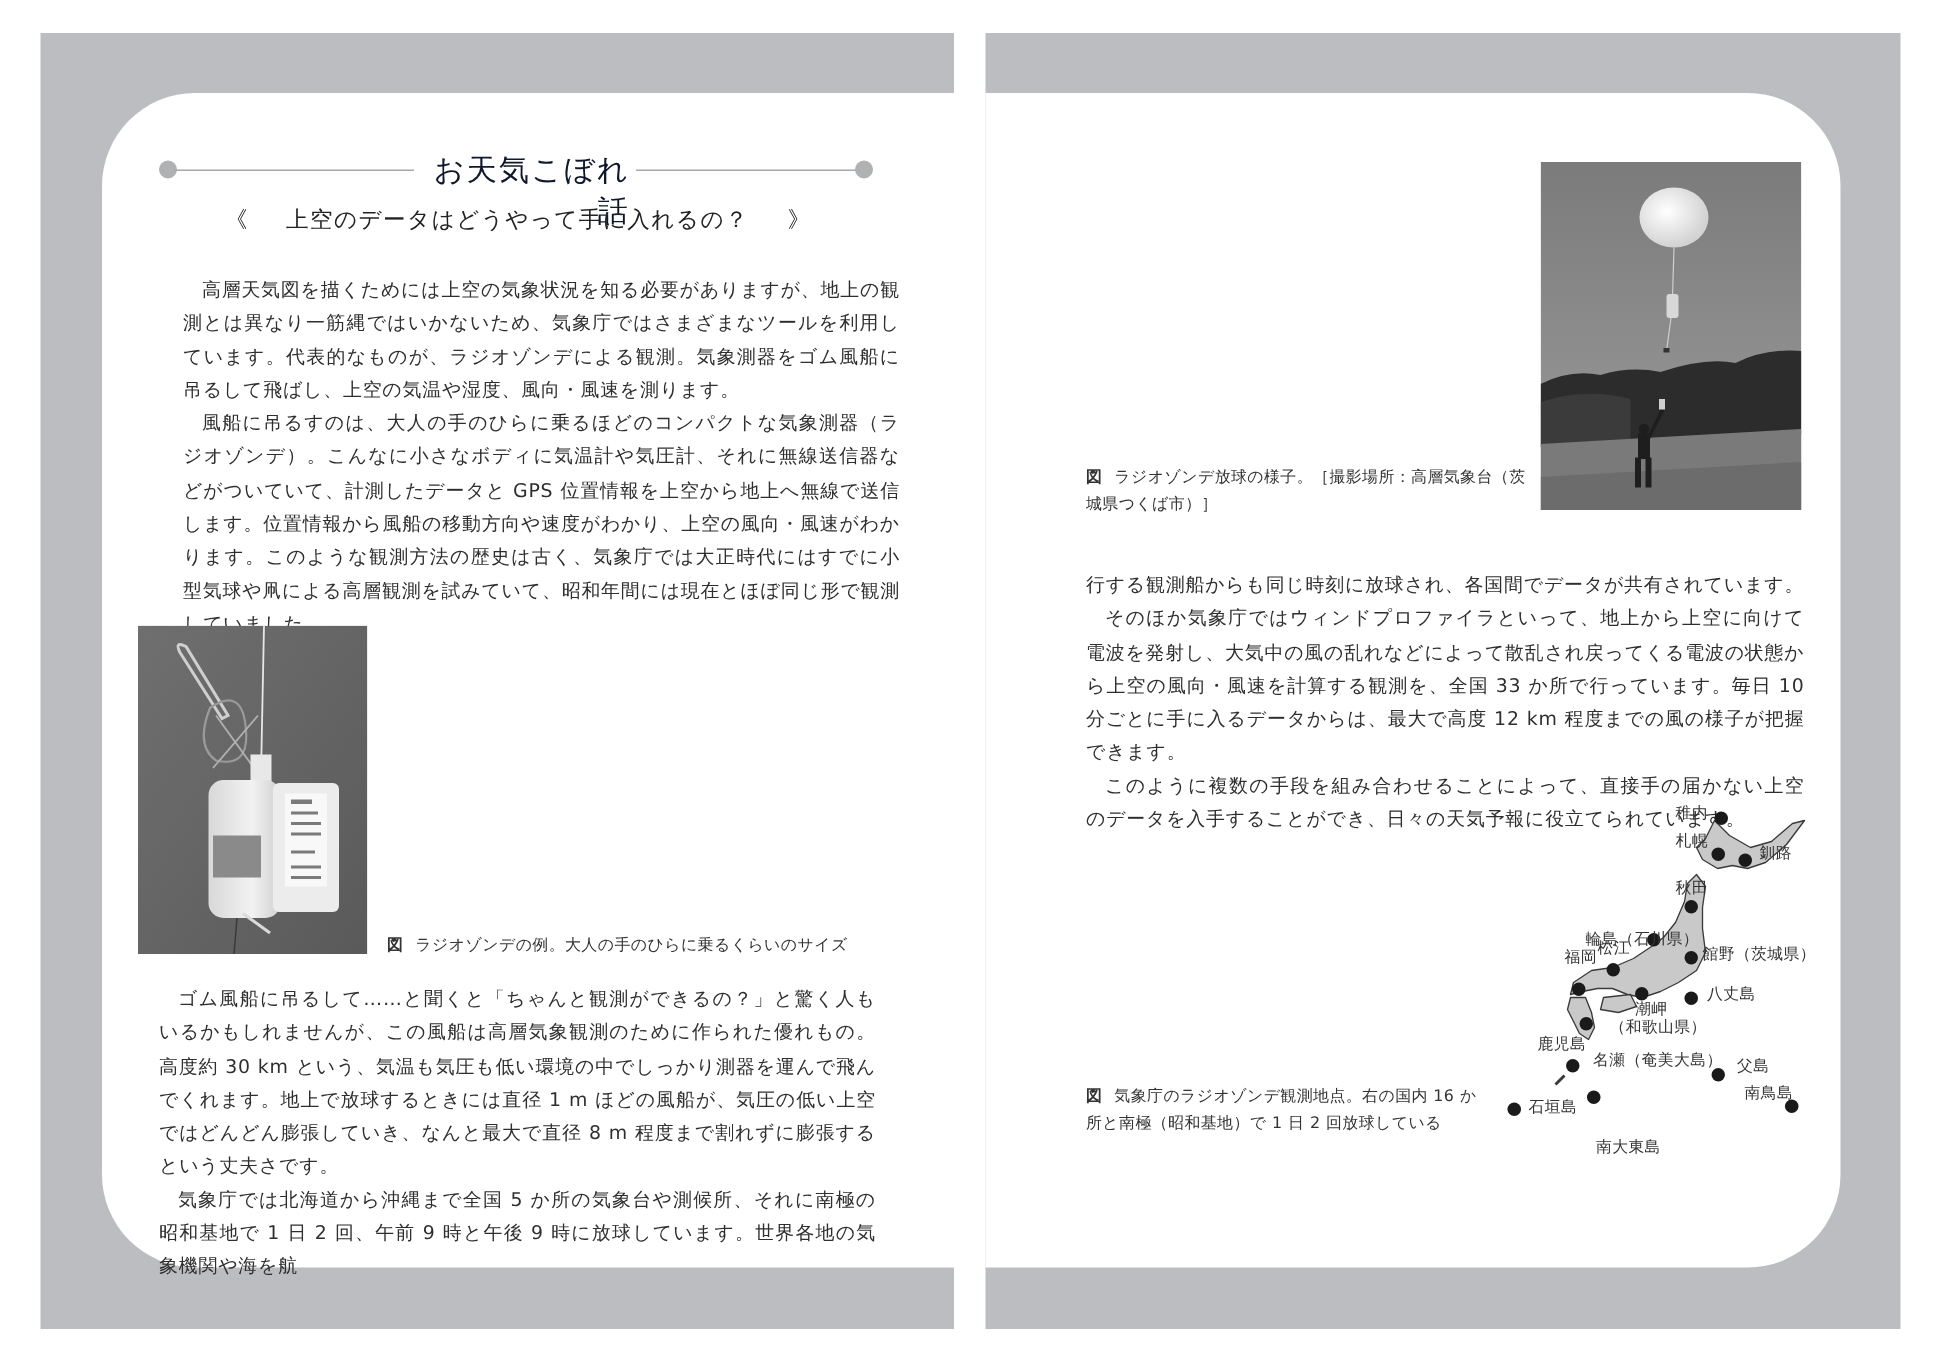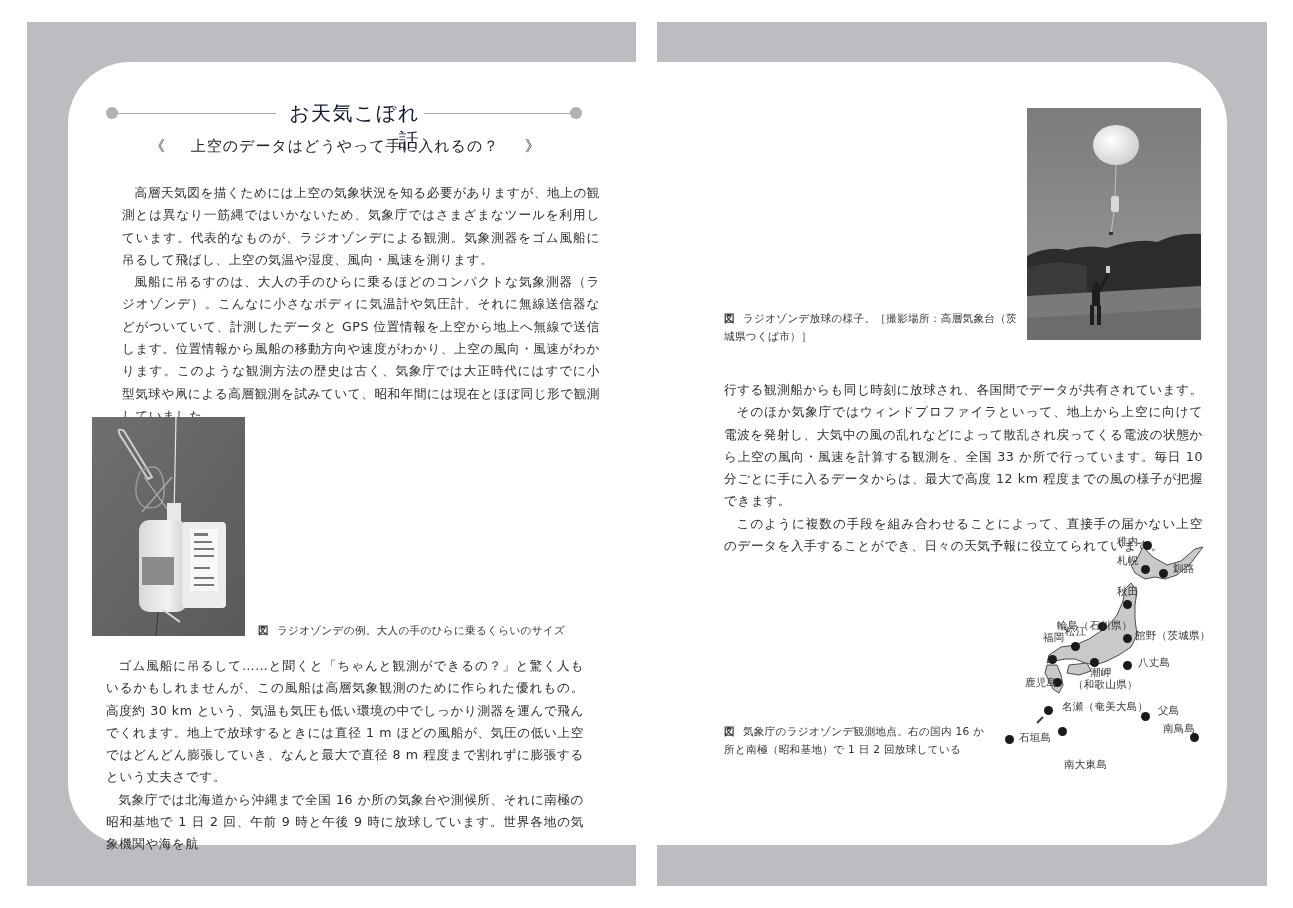--- a/index.html
+++ b/index.html
@@ -102,21 +102,21 @@
     <line x1="70" y1="192" x2="88" y2="205" stroke="#dadada" stroke-width="2"></line>
     <line x1="66" y1="195" x2="64" y2="219" stroke="#3a3a3a" stroke-width="1"></line>
   </svg>
 </div>
 <div class="caption" style="left:258px; top:621px; width:330px;">
   <span class="fig">図</span><span>ラジオゾンデの例。大人の手のひらに乗るくらいのサイズ</span>
 </div>
 
 <div class="body-text" style="left:106px; top:655px; width:478px;">
   <p>ゴム風船に吊るして……と聞くと「ちゃんと観測ができるの？」と驚く人もいるかもしれませんが、この風船は高層気象観測のために作られた優れもの。高度約 30 km という、気温も気圧も低い環境の中でしっかり測器を運んで飛んでくれます。地上で放球するときには直径 1 m ほどの風船が、気圧の低い上空ではどんどん膨張していき、なんと最大で直径 8 m 程度まで割れずに膨張するという丈夫さです。</p>
-  <p>気象庁では北海道から沖縄まで全国 16 か所の気象台や測候所、それに南極の昭和基地で 1 日 2 回、午前 9 時と午後 9 時に放球しています。世界各地の気象機関や海を航</p>
+  <p>気象庁では北海道から沖縄まで全国 5 か所の気象台や測候所、それに南極の昭和基地で 1 日 2 回、午前 9 時と午後 9 時に放球しています。世界各地の気象機関や海を航</p>
 </div>
 
 <div class="photo" style="left:1027px; top:108px; width:174px; height:232px;">
   <svg width="174" height="232" viewBox="0 0 174 232">
     <defs>
       <linearGradient id="sky" x1="0" y1="0" x2="0" y2="1">
         <stop offset="0" stop-color="#7b7b7b"></stop>
         <stop offset="1" stop-color="#9c9c9c"></stop>
       </linearGradient>
       <radialGradient id="balloon" cx="0.4" cy="0.4" r="0.6">
@@ -188,21 +188,21 @@
       <div class="pin" style="left: 75.5px; top: 106.5px;"></div>
       <div class="label" style="left: 70px; top: 90px;">松江</div>
       <div class="pin" style="left: 52.5px; top: 119.5px;"></div>
       <div class="label" style="left: 48px; top: 96px;">福岡</div>
       <div class="pin" style="left: 94.5px; top: 122.5px;"></div>
       <div class="label" style="left: 95px; top: 131px;">潮岬</div>
       <div class="label" style="left: 78px; top: 143px;">（和歌山県）</div>
       <div class="pin" style="left: 127.5px; top: 125.5px;"></div>
       <div class="label" style="left: 143px; top: 121px;">八丈島</div>
       <div class="pin" style="left: 57.5px; top: 142.5px;"></div>
-      <div class="label" style="left: 30px; top: 141px; text-align: right;">鹿児島</div>
+      <div class="label" style="left: 30px; top: 154px; text-align: right;">鹿児島</div>
       <div class="pin" style="left: 48.5px; top: 170.5px;"></div>
       <div class="label" style="left: 67px; top: 165px;">名瀬（奄美大島）</div>
       <div class="pin" style="left: 145.5px; top: 176.5px;"></div>
       <div class="label" style="left: 163px; top: 169px;">父島</div>
       <div class="pin" style="left: 9.5px; top: 199.5px;"></div>
       <div class="label" style="left: 24px; top: 196px;">石垣島</div>
       <div class="pin" style="left: 62.5px; top: 191.5px;"></div>
       <div class="label" style="left: 69px; top: 197px; margin-top: 26px;">南大東島</div>
       <div class="pin" style="left: 194.5px; top: 197.5px;"></div>
       <div class="label" style="left: 168px; top: 187px;">南鳥島</div>

